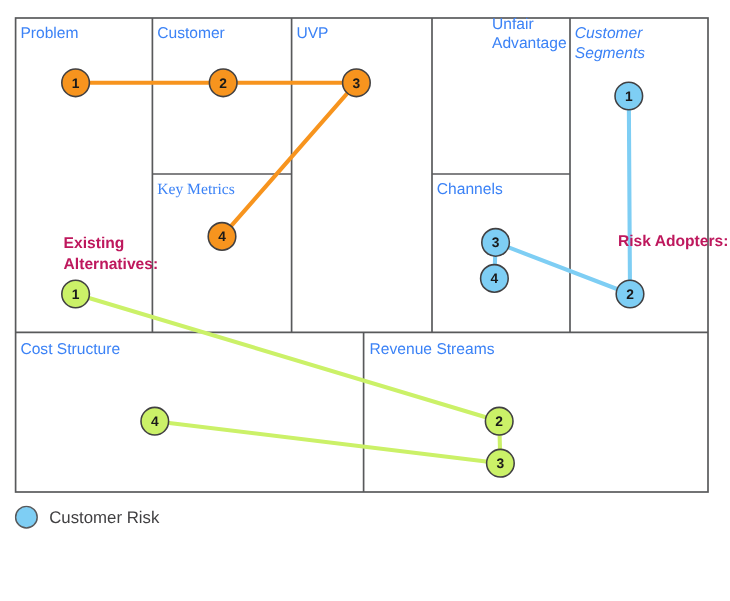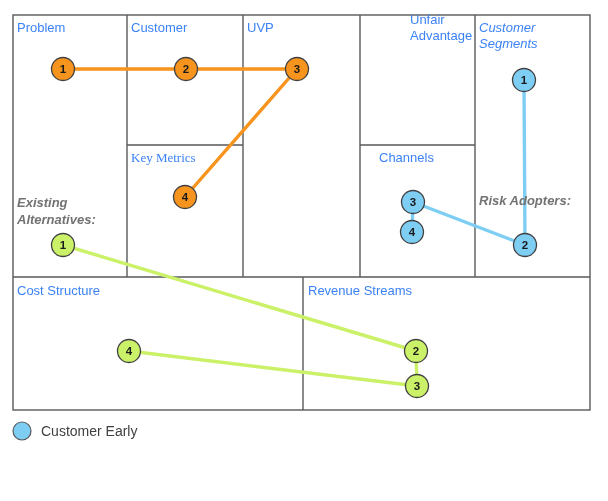--- a/index.html
+++ b/index.html
@@ -25,22 +25,22 @@
     font-size: 13px;
     line-height: 16px;
     color: #3b82f6;
     white-space: pre-line;
   }
   .annotation {
     position: absolute;
     font-size: 13px;
     line-height: 17px;
     font-weight: bold;
-    font-style: italic;
-    color: #737373;
+    color: #be185d;
+    margin-left: 36px;
   }
   .legend {
     position: absolute;
     left: 12px;
     top: 421px;
   }
   .legend-row {
     display: flex;
     align-items: center;
     gap: 9px;
@@ -117,29 +117,29 @@
         </g>
       </g>
   </svg>
 
   <div class="sec-label" style="left:17px;  top:20px;">Problem</div>
   <div class="sec-label" style="left:131px; top:20px;">Customer</div>
   <div class="sec-label" style="left:247px; top:20px;">UVP</div>
   <div class="sec-label" style="left:364px; top:12px; width:88px;margin-left:46px;">Unfair Advantage</div>
   <div class="sec-label" style="left:479px; top:20px; width:95px;font-style:italic;">Customer Segments</div>
   <div class="sec-label" style="left:131px; top:150px;font-family:Liberation Serif, serif;">Key Metrics</div>
-  <div class="sec-label" style="left:364px; top:150px;margin-left:15px;">Channels</div>
+  <div class="sec-label" style="left:364px; top:150px;">Channels</div>
   <div class="sec-label" style="left:308px; top:283px;">Revenue Streams</div>
   <div class="sec-label" style="left:17px;  top:283px;">Cost Structure</div>
 
   <div class="annotation" style="left:17px;  top:194px; width:105px;">Existing Alternatives:</div>
   <div class="annotation" style="left:479px; top:192px; width:95px;">Risk Adopters:</div>
 
   <div class="legend">
     <div class="legend-row">
       <svg width="20" height="20">
         <circle class="swatch-c" cx="10" cy="10" r="9" fill="#7ECEF4"></circle>
       </svg>
-      <span class="legend-label">Customer Early</span>
+      <span class="legend-label">Customer Risk</span>
     </div>
   </div>
 
 </div>
 
 </body></html>

